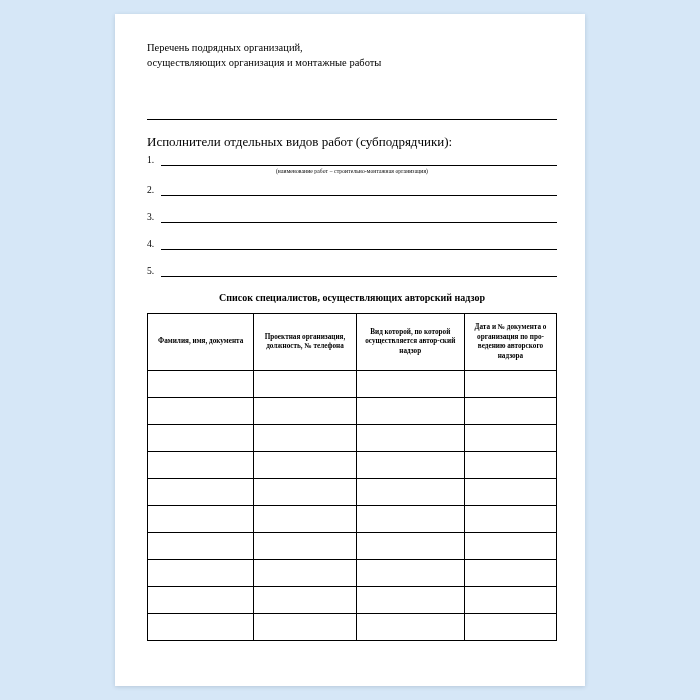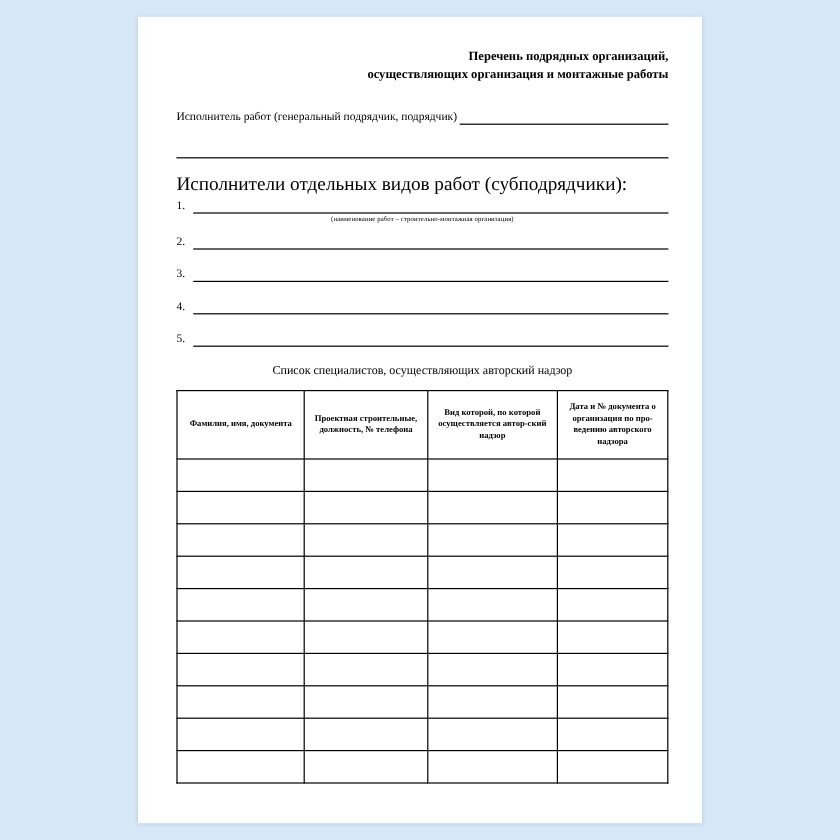--- a/index.html
+++ b/index.html
@@ -28,22 +28,22 @@
     box-shadow: 0 1px 4px rgba(40,60,90,0.18);
   }
   .page-inner {
     position: absolute;
     left: 32px;
     top: 26px;
     width: 410px;
   }
 
   .doc-title {
-    text-align: right;
-    font-weight: bold;
+    text-align: left;
+    font-weight: normal;
     font-size: 10.5px;
     line-height: 15px;
     margin: 0 0 0 0;
     color: #000;
   }
   .doc-title .line2 { display: block; }
 
   .block-gap-1 { height: 22px; }
 
   .field-row {
@@ -64,21 +64,21 @@
     height: 11px;
   }
   .rule-full {
     border-bottom: 1px solid #000;
     height: 11px;
     width: 100%;
   }
   .spacer-16 { height: 16px; }
 
   .sub-label {
-    font-size: 16px;
+    font-size: 13px;
     line-height: 12px;
     color: #000;
   }
 
   .numbered {
     margin-top: 6px;
   }
   .num-row {
     display: flex;
     align-items: flex-end;
@@ -95,21 +95,21 @@
     text-align: center;
     margin-top: 1px;
     margin-bottom: 10px;
     color: #000;
     letter-spacing: 0.1px;
   }
   .num-row.tight { margin-bottom: 2px; }
 
   .table-title {
     text-align: center;
-    font-weight: normal;
+    font-weight: bold;
     font-size: 10px;
     margin-top: 4px;
     margin-bottom: 10px;
     color: #000;
   }
 
   table.spec-table {
     border-collapse: collapse;
     width: 100%;
     table-layout: fixed;
@@ -143,24 +143,20 @@
   <div class="page-sheet">
     <div class="page-inner">
 
       <div class="doc-title">
         <span>Перечень подрядных организаций,</span>
         <span class="line2">осуществляющих организация и монтажные работы</span>
       </div>
 
       <div class="block-gap-1"></div>
 
-      <div class="field-row">
-        <span class="field-label">Исполнитель работ (генеральный подрядчик, подрядчик)</span>
-        <span class="rule"></span>
-      </div>
 
       <div class="spacer-16"></div>
 
       <div class="rule-full"></div>
 
       <div class="spacer-16"></div>
 
       <div class="sub-label">Исполнители отдельных видов работ (субподрядчики):</div>
 
       <div class="numbered">
@@ -198,21 +194,21 @@
       <table class="spec-table">
         <colgroup>
           <col class="col-1">
           <col class="col-2">
           <col class="col-3">
           <col class="col-4">
         </colgroup>
         <thead>
           <tr>
             <th>Фамилия, имя, документа</th>
-            <th>Проектная строительные, должность, № телефона</th>
+            <th>Проектная организация, должность, № телефона</th>
             <th>Вид которой, по которой осуществляется автор-ский надзор</th>
             <th>Дата и № документа о организация по про-ведению авторского надзора</th>
           </tr>
         </thead>
         <tbody>
           <tr>
             <td></td>
             <td></td>
             <td></td>
             <td></td>

